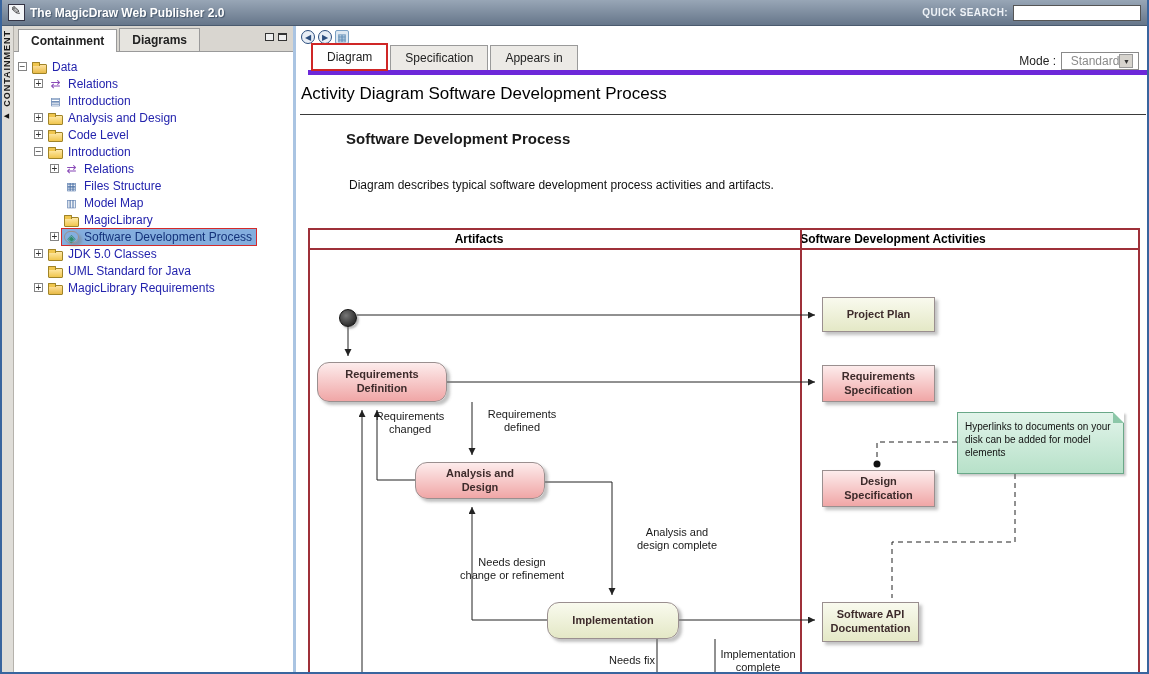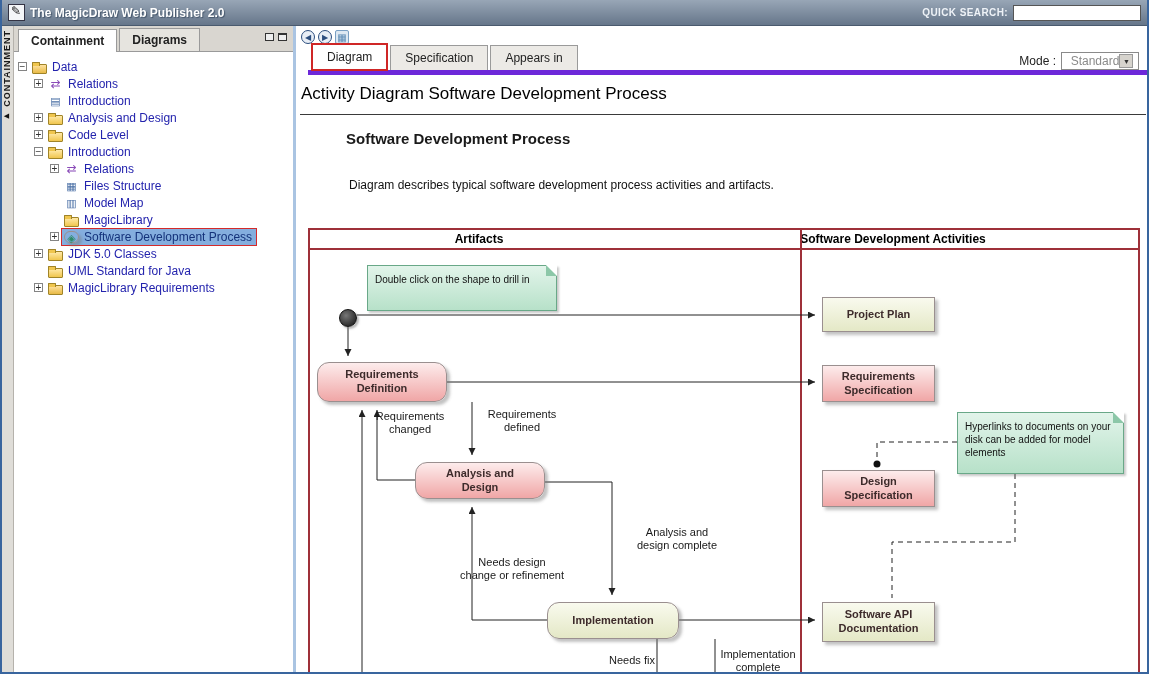--- a/index.html
+++ b/index.html
@@ -295,23 +295,22 @@
         <div class="node activity pink" style="left: 7px; top: 132px; width: 130px; height: 40px;">Requirements
 Definition</div>
         <div class="node activity pink" style="left: 105px; top: 232px; width: 130px; height: 37px;">Analysis and
 Design</div>
         <div class="node activity yellow" style="left: 237px; top: 372px; width: 132px; height: 37px;">Implementation</div>
         <div class="node artifact yellow" style="left: 512px; top: 67px; width: 113px; height: 35px;">Project Plan</div>
         <div class="node artifact pink" style="left: 512px; top: 135px; width: 113px; height: 37px;">Requirements
 Specification</div>
         <div class="node artifact pink" style="left: 512px; top: 240px; width: 113px; height: 37px;">Design
 Specification</div>
-        <div class="node artifact yellow" style="left: 512px; top: 372px; width: 113px; height: 40px;">Software API
+        <div class="node artifact yellow" style="left: 512px; top: 372px; width: 97px; height: 40px;">Software API
 Documentation</div>
-        <div class="dnote" style="left: 57px; top: 35px; width: 190px; height: 46px;"><span>Double click on the  shape to drill in</span></div>
         <div class="dnote" style="left: 647px; top: 182px; width: 167px; height: 62px;"><span>Hyperlinks to  documents on your disk can be added for model elements</span></div>
         <div class="elabel" style="left: 58px; top: 180px; width: 84px;">Requirements
 changed</div>
         <div class="elabel" style="left: 170px; top: 178px; width: 84px;">Requirements
 defined</div>
         <div class="elabel" style="left: 140px; top: 326px; width: 124px;">Needs design
 change or refinement</div>
         <div class="elabel" style="left: 318px; top: 296px; width: 98px;">Analysis and
 design complete</div>
         <div class="elabel" style="left: 294px; top: 424px; width: 56px;">Needs fix</div>

